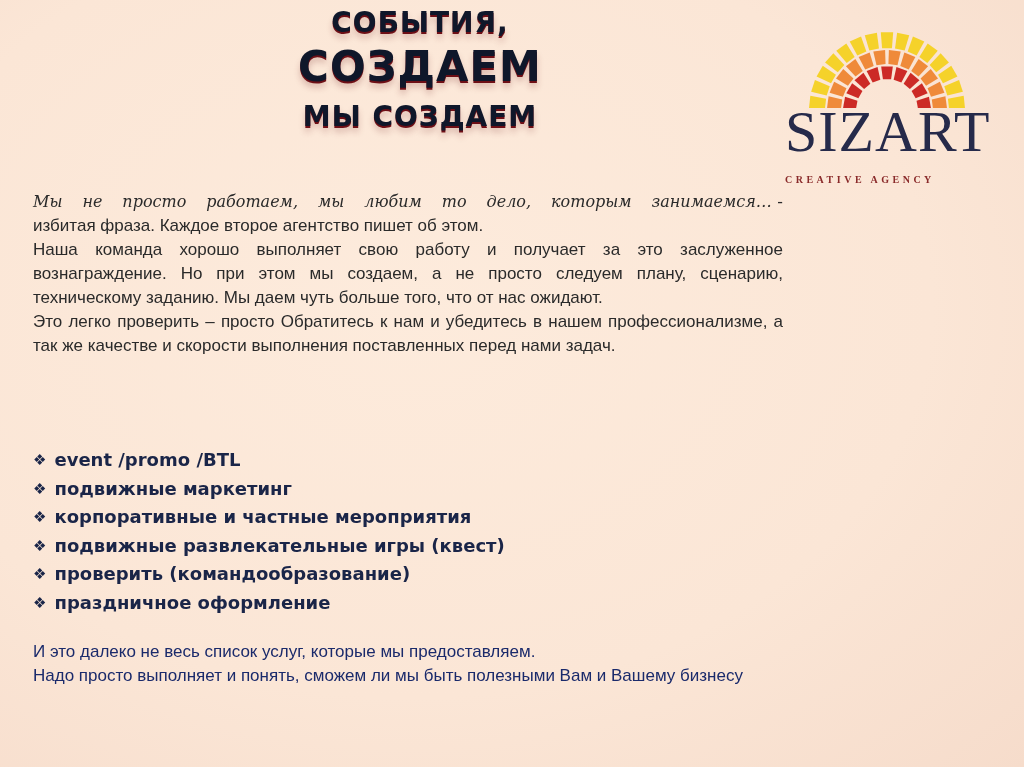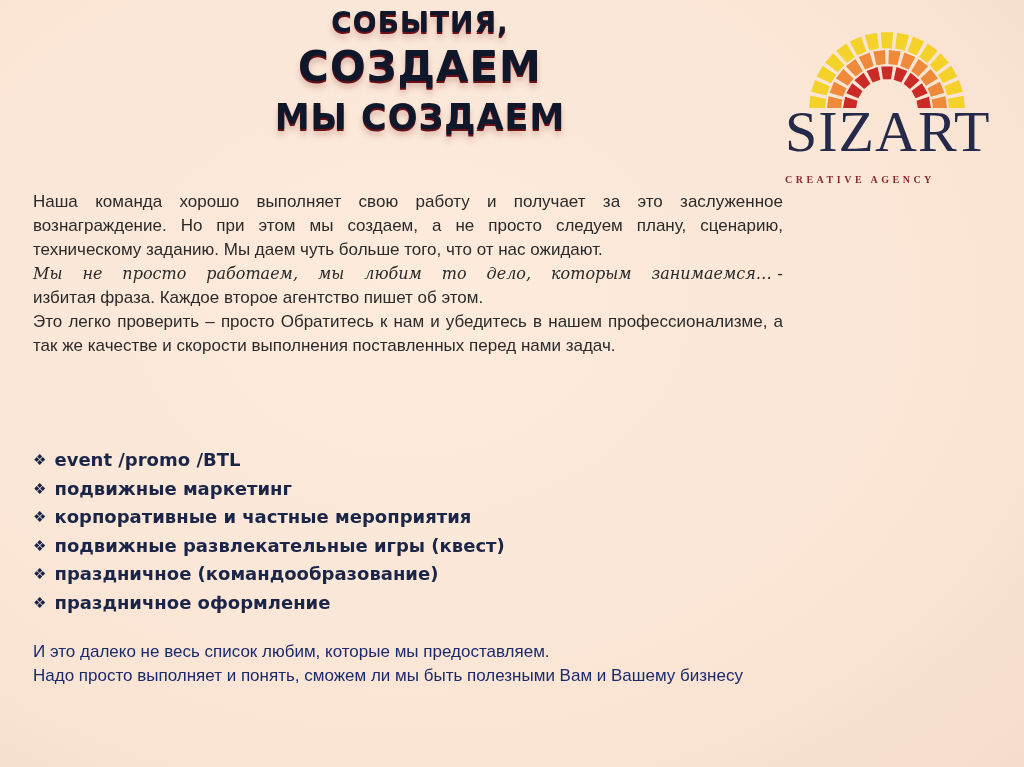--- a/index.html
+++ b/index.html
@@ -10,21 +10,21 @@
     font-family: "Liberation Sans", sans-serif;
   }
   .title {
     position: absolute; left: 240px; top: 0; width: 360px;
     text-align: center; font-family: "DejaVu Sans", sans-serif; font-weight: bold;
     color: #0f172a; letter-spacing: 1px;
     text-shadow: 0 2px 0 #6e0f16, 0 6px 6px rgba(120,40,40,0.25);
   }
   .title .l1 { font-size: 28px; line-height: 38px; margin-top: 4px; }
   .title .l2 { font-size: 42px; line-height: 50px; }
-  .title .l3 { font-size: 35px; line-height: 50px; }
+  .title .l3 { font-size: 28px; line-height: 50px; }
 
   .logo { position: absolute; left: 785px; top: 28px; width: 205px; height: 135px; }
   .logo-text {
     position: absolute; left: 0; top: 70px; width: 205px; text-align: center;
     font-family: "Liberation Serif", serif; font-size: 58px; color: #262a4a; letter-spacing: 1px;
   }
   .logo-sub {
     position: absolute; left: 0; top: 120px; width: 205px; text-align: left;
     font-family: "Liberation Serif", serif; font-size: 10px; color: #8a2a2a; letter-spacing: 3.5px; font-weight: bold; margin-top: 26px;
   }
@@ -99,22 +99,22 @@
         <polygon points="118.61063064434887,55.82583430943752 125.57637897907583,44.849571277911316 134.4920349875389,52.33069494631616 124.89211555940238,61.09662598490456" fill="#cc2a26"></polygon>
         <polygon points="126.56097894401091,63.085499919060695 136.86074430762838,55.15361278834422 142.6800254789418,65.23290344058795 130.66092704198172,70.1868183331415" fill="#cc2a26"></polygon>
         <polygon points="131.54891070158135,72.62653338673623 143.94038938288966,68.69572480698045 145.96140452434977,80.15747123591521 132.9728077330646,80.7018547343948" fill="#cc2a26"></polygon>
       </g>
   </svg>
   <div class="logo-text">SIZART</div>
   <div class="logo-sub">CREATIVE AGENCY</div>
 </div>
 
 <div class="body-text">
+  <p><span class="script">Мы не просто работаем, мы любим то дело, которым занимаемся…</span><span> - избитая фраза. Каждое второе агентство пишет об этом.</span></p>
   <p>Наша команда хорошо выполняет свою работу и получает за это заслуженное вознаграждение. Но при этом мы создаем, а не просто следуем плану, сценарию, техническому заданию. Мы даем чуть больше того, что от нас ожидают.</p>
-  <p><span class="script">Мы не просто работаем, мы любим то дело, которым занимаемся…</span><span> - избитая фраза. Каждое второе агентство пишет об этом.</span></p>
   <p>Это легко проверить – просто Обратитесь к нам и убедитесь в нашем профессионализме, а так же качестве и скорости выполнения поставленных перед нами задач.</p>
 </div>
 
 <ul class="services">
   <li>
       <span class="bullet">❖</span>
       <span>event /promo /BTL</span>
     </li>
   <li>
       <span class="bullet">❖</span>
@@ -123,24 +123,24 @@
   <li>
       <span class="bullet">❖</span>
       <span>корпоративные и частные мероприятия</span>
     </li>
   <li>
       <span class="bullet">❖</span>
       <span>подвижные развлекательные игры (квест)</span>
     </li>
   <li>
       <span class="bullet">❖</span>
-      <span>праздничное (командообразование)</span>
+      <span>проверить (командообразование)</span>
     </li>
   <li>
       <span class="bullet">❖</span>
       <span>праздничное оформление</span>
     </li>
 </ul>
 
 <div class="closing">
-  <p>И это далеко не весь список любим, которые мы предоставляем.</p>
+  <p>И это далеко не весь список услуг, которые мы предоставляем.</p>
   <p>Надо просто выполняет и понять, сможем ли мы быть полезными Вам и Вашему бизнесу</p>
 </div>
 
 </body></html>

